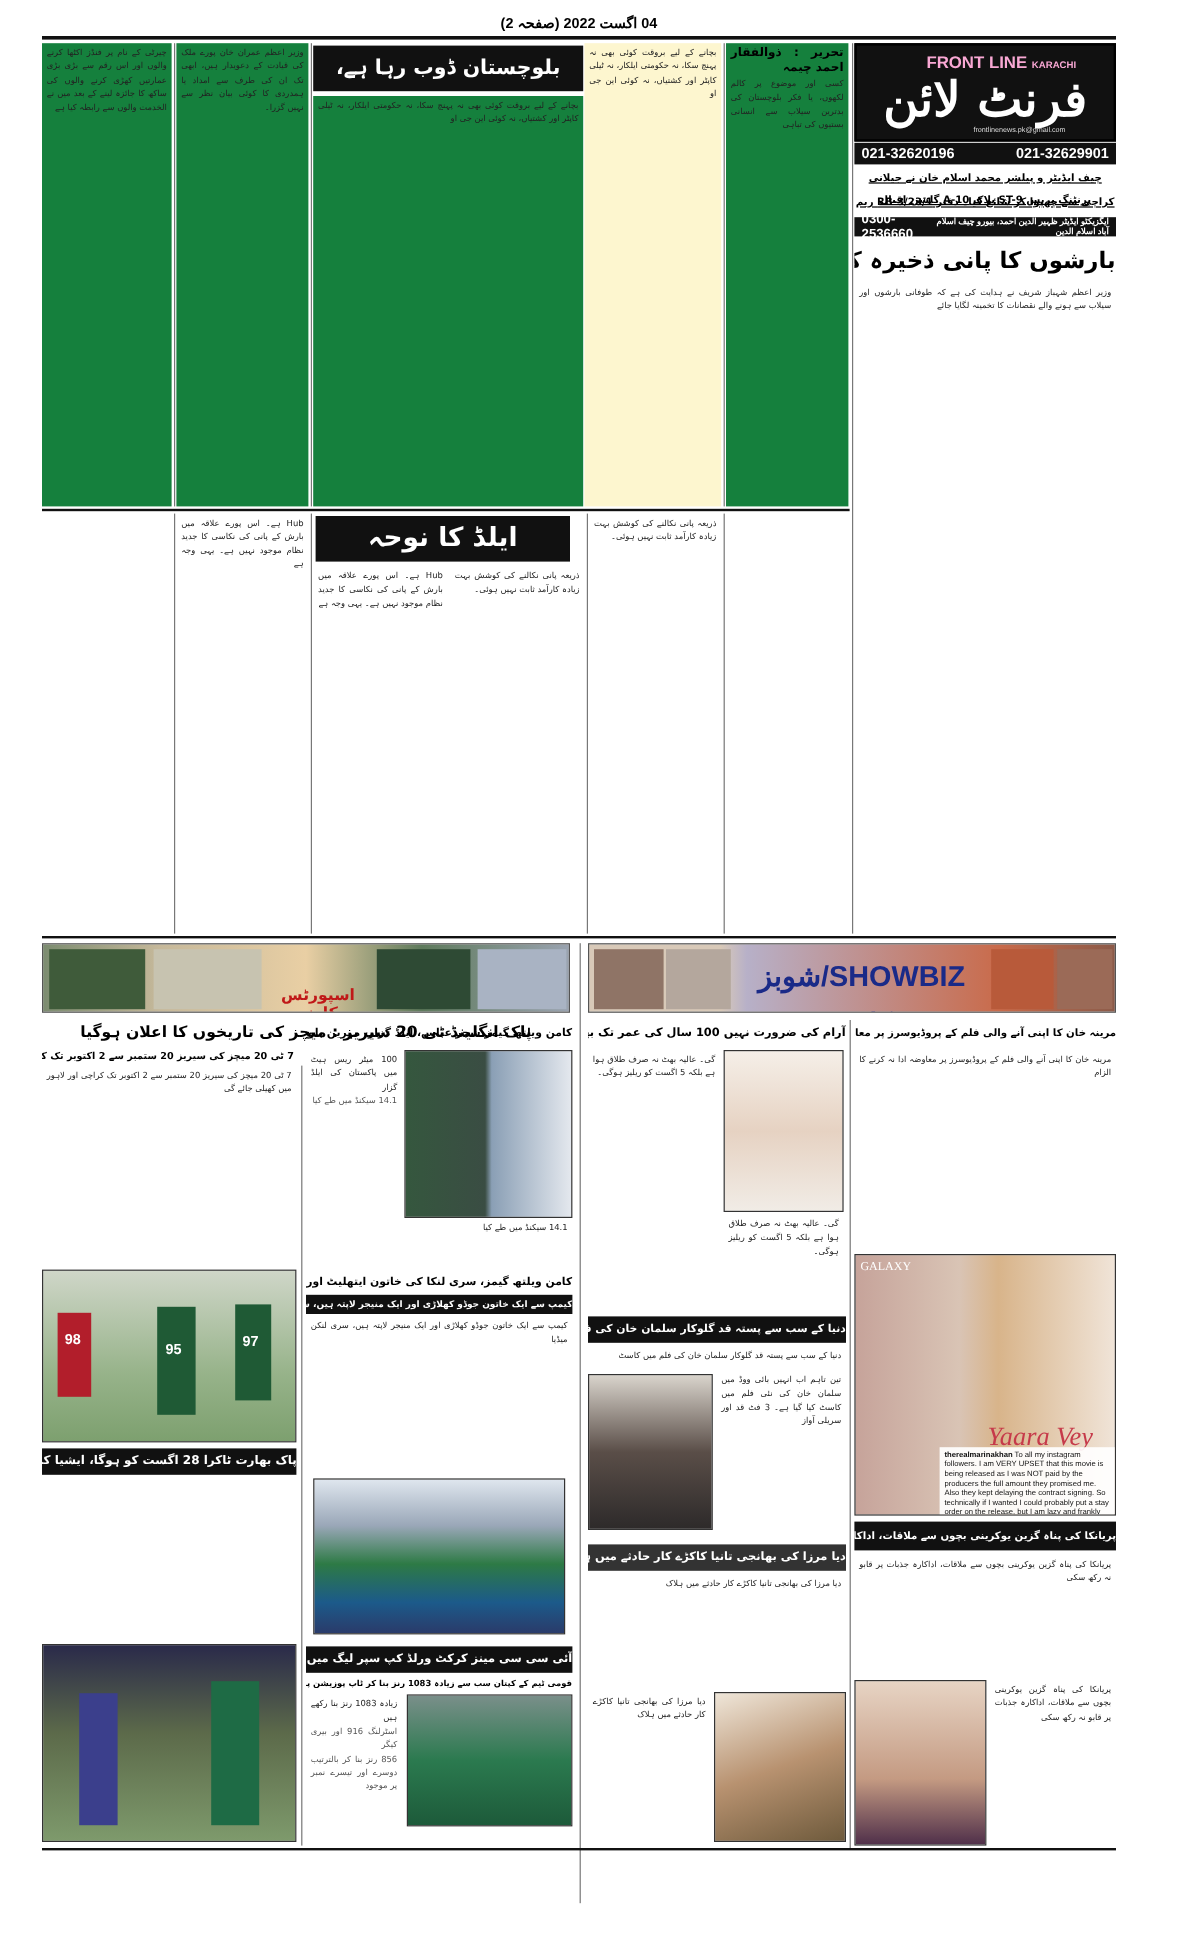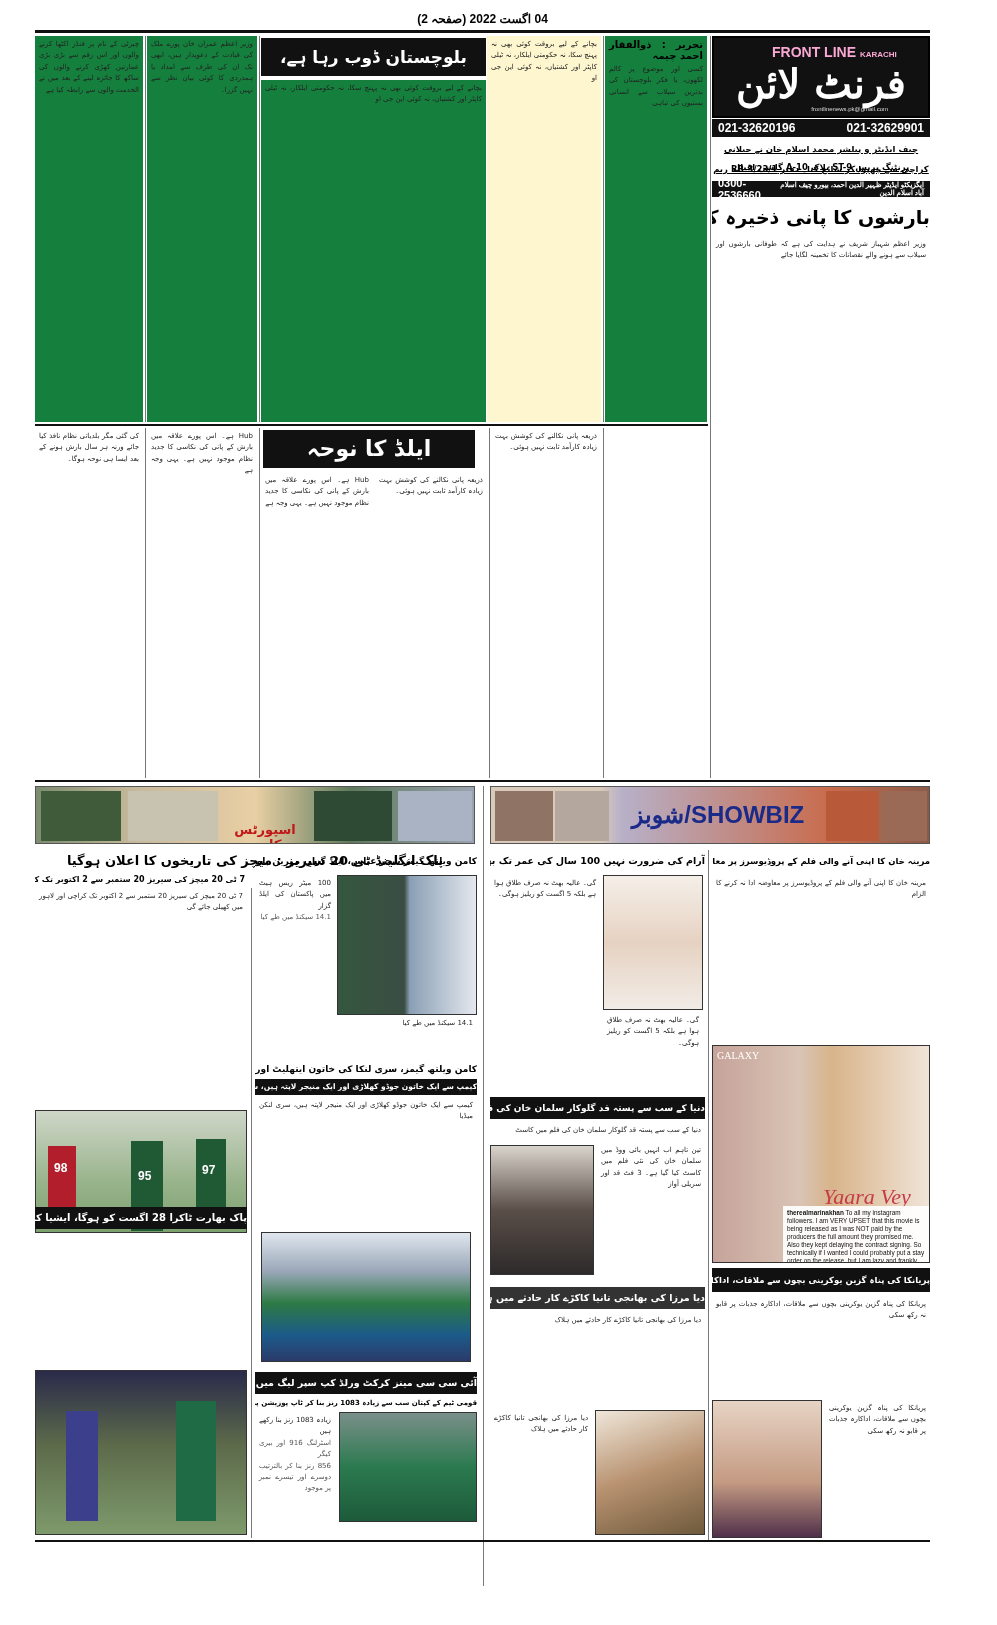--- a/index.html
+++ b/index.html
@@ -72,23 +72,20 @@
     <span style="font-size:7px; direction:rtl;">ایگزیکٹو ایڈیٹر ظہیر الدین احمد، بیورو چیف اسلام آباد اسلام الدین</span>
   </div>
 
   <div class="headline" style="left:677px; top:200px; width:218px; height:34px; font-size:19px; line-height:34px;">بارشوں کا پانی ذخیرہ کیا جائے</div>
   <div class="col" style="left:677px; top:236px; width:218px; height:540px;">
     <span>وزیر اعظم شہباز شریف نے ہدایت کی ہے کہ طوفانی بارشوں اور سیلاب سے ہونے والے نقصانات کا تخمینہ لگایا جائے</span>
   </div>
 
   <div class="rule" style="top:424px; right:222px; height:2px;"></div>
 
-  <div class="col" style="left:0; top:428px; width:108px; height:350px;">
-    <span>کی گئی مگر بلدیاتی نظام نافذ کیا جائے ورنہ ہر سال بارش ہونے کے بعد ایسا ہی نوحہ ہوگا۔</span>
-  </div>
   <div class="vline" style="left:110px; top:428px; height:350px;"></div>
   <div class="col" style="left:112px; top:428px; width:110px; height:350px;">
     <span>Hub ہے۔ اس پورے علاقہ میں بارش کے پانی کی نکاسی کا جدید نظام موجود نہیں ہے۔ یہی وجہ ہے</span>
   </div>
   <div class="vline" style="left:224px; top:428px; height:350px;"></div>
   <div class="banner-black" style="left:228px; top:430px; width:212px; height:38px; font-size:22px; line-height:38px;">ایلڈ کا نوحہ</div>
   <div class="col" style="left:226px; top:472px; width:112px; height:306px;">
     <span>Hub ہے۔ اس پورے علاقہ میں بارش کے پانی کی نکاسی کا جدید نظام موجود نہیں ہے۔ یہی وجہ ہے</span>
   </div>
   <div class="col" style="left:340px; top:472px; width:112px; height:306px;">
@@ -122,21 +119,21 @@
     <div style="position:absolute; left:335px; top:4px; width:52px; height:50px; background:#b85a3a;"></div>
     <div style="position:absolute; left:390px; top:4px; width:46px; height:50px; background:#9b6a57;"></div>
   </div>
   <div class="vline" style="left:448px; top:786px; height:800px;"></div>
 
   <div class="headline" style="left:0; top:850px; width:440px; height:22px; font-size:13px; line-height:22px;">پاک انگلینڈ ٹی 20 سیریز : میچز کی تاریخوں کا اعلان ہوگیا</div>
   <div class="headline" style="left:0; top:873px; width:210px; height:14px; font-size:8px; line-height:14px;">7 ٹی 20 میچز کی سیریز 20 ستمبر سے 2 اکتوبر تک کراچی اور لاہور میں کھیلی جائے گی</div>
   <div class="col" style="left:0; top:888px; width:212px; height:165px;">
     <span>7 ٹی 20 میچز کی سیریز 20 ستمبر سے 2 اکتوبر تک کراچی اور لاہور میں کھیلی جائے گی</span>
   </div>
-  <div class="photo" style="left:0; top:1110px; width:212px; height:123px; background:linear-gradient(180deg,#cfd6c8 0%,#97b38a 60%,#7da06f 100%);">
+  <div class="photo" style="left:0; top:1058px; width:212px; height:144px; background:linear-gradient(180deg,#cfd6c8 0%,#97b38a 60%,#7da06f 100%);">
     <div style="position:absolute; left:12px; top:35px; width:28px; height:70px; background:#b21e2b;"></div>
     <div style="position:absolute; left:18px; top:50px; color:#fff; font:bold 12px 'Liberation Sans',sans-serif;">98</div>
     <div style="position:absolute; left:95px; top:30px; width:32px; height:90px; background:#1f5a35;"></div>
     <div style="position:absolute; left:102px; top:58px; color:#fff; font:bold 12px 'Liberation Sans',sans-serif;">95</div>
     <div style="position:absolute; left:160px; top:28px; width:30px; height:80px; background:#1f5a35;"></div>
     <div style="position:absolute; left:166px; top:52px; color:#fff; font:bold 12px 'Liberation Sans',sans-serif;">97</div>
   </div>
   <div class="headline inv" style="left:0; top:1207px; width:212px; height:22px; font-size:10px; line-height:22px;">پاک بھارت ٹاکرا 28 اگست کو ہوگا، ایشیا کپ 2022 کے شیڈول کا اعلان</div>
   <div class="photo" style="left:0; top:1370px; width:212px; height:165px; background:linear-gradient(180deg,#2a2a4a 0%,#5c6a4a 45%,#7e9a6c 100%);">
     <div style="position:absolute; left:30px; top:40px; width:32px; height:110px; background:#3b3f8c;"></div>

